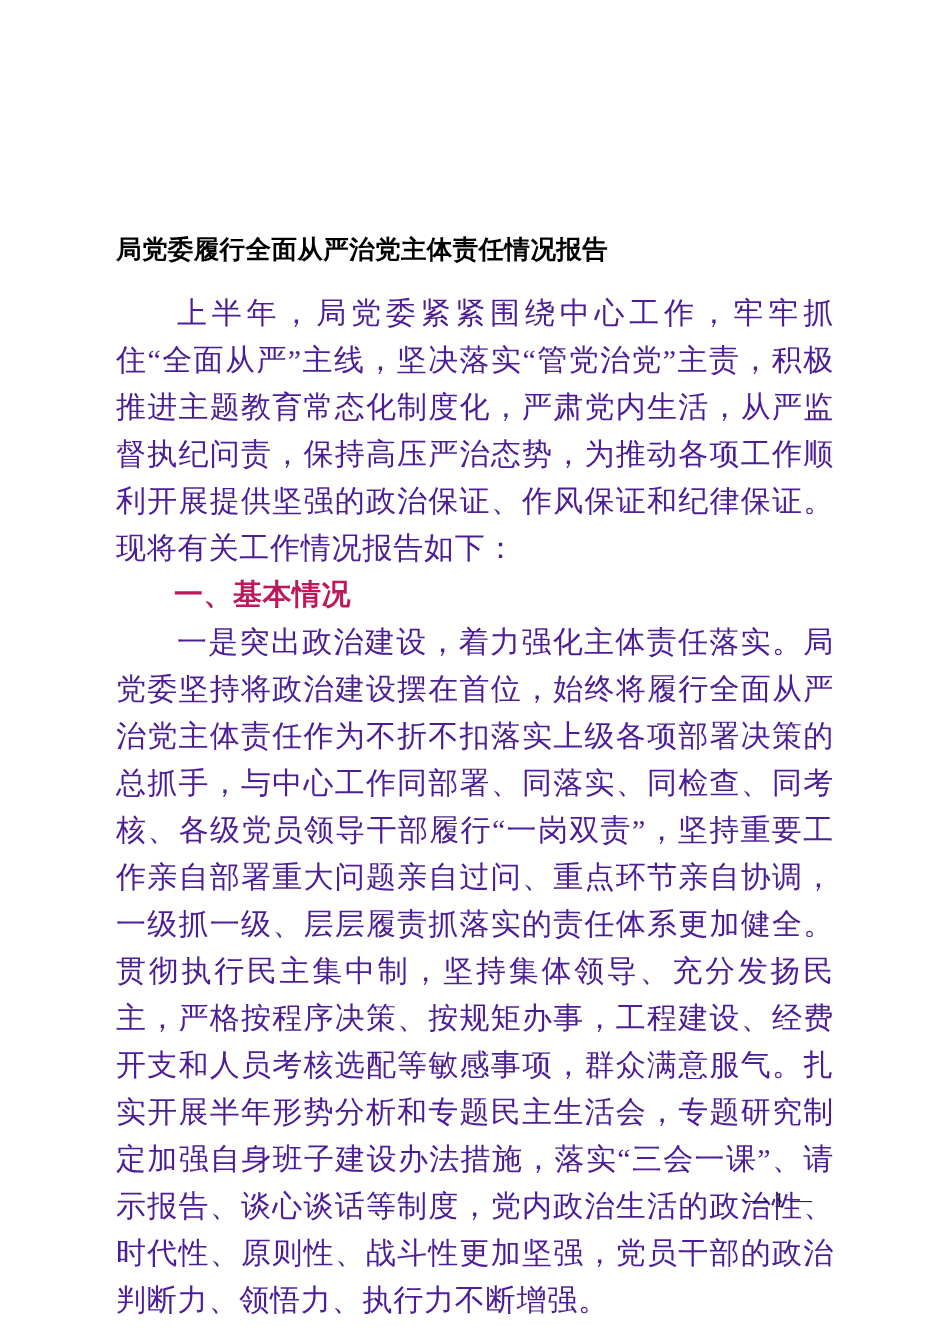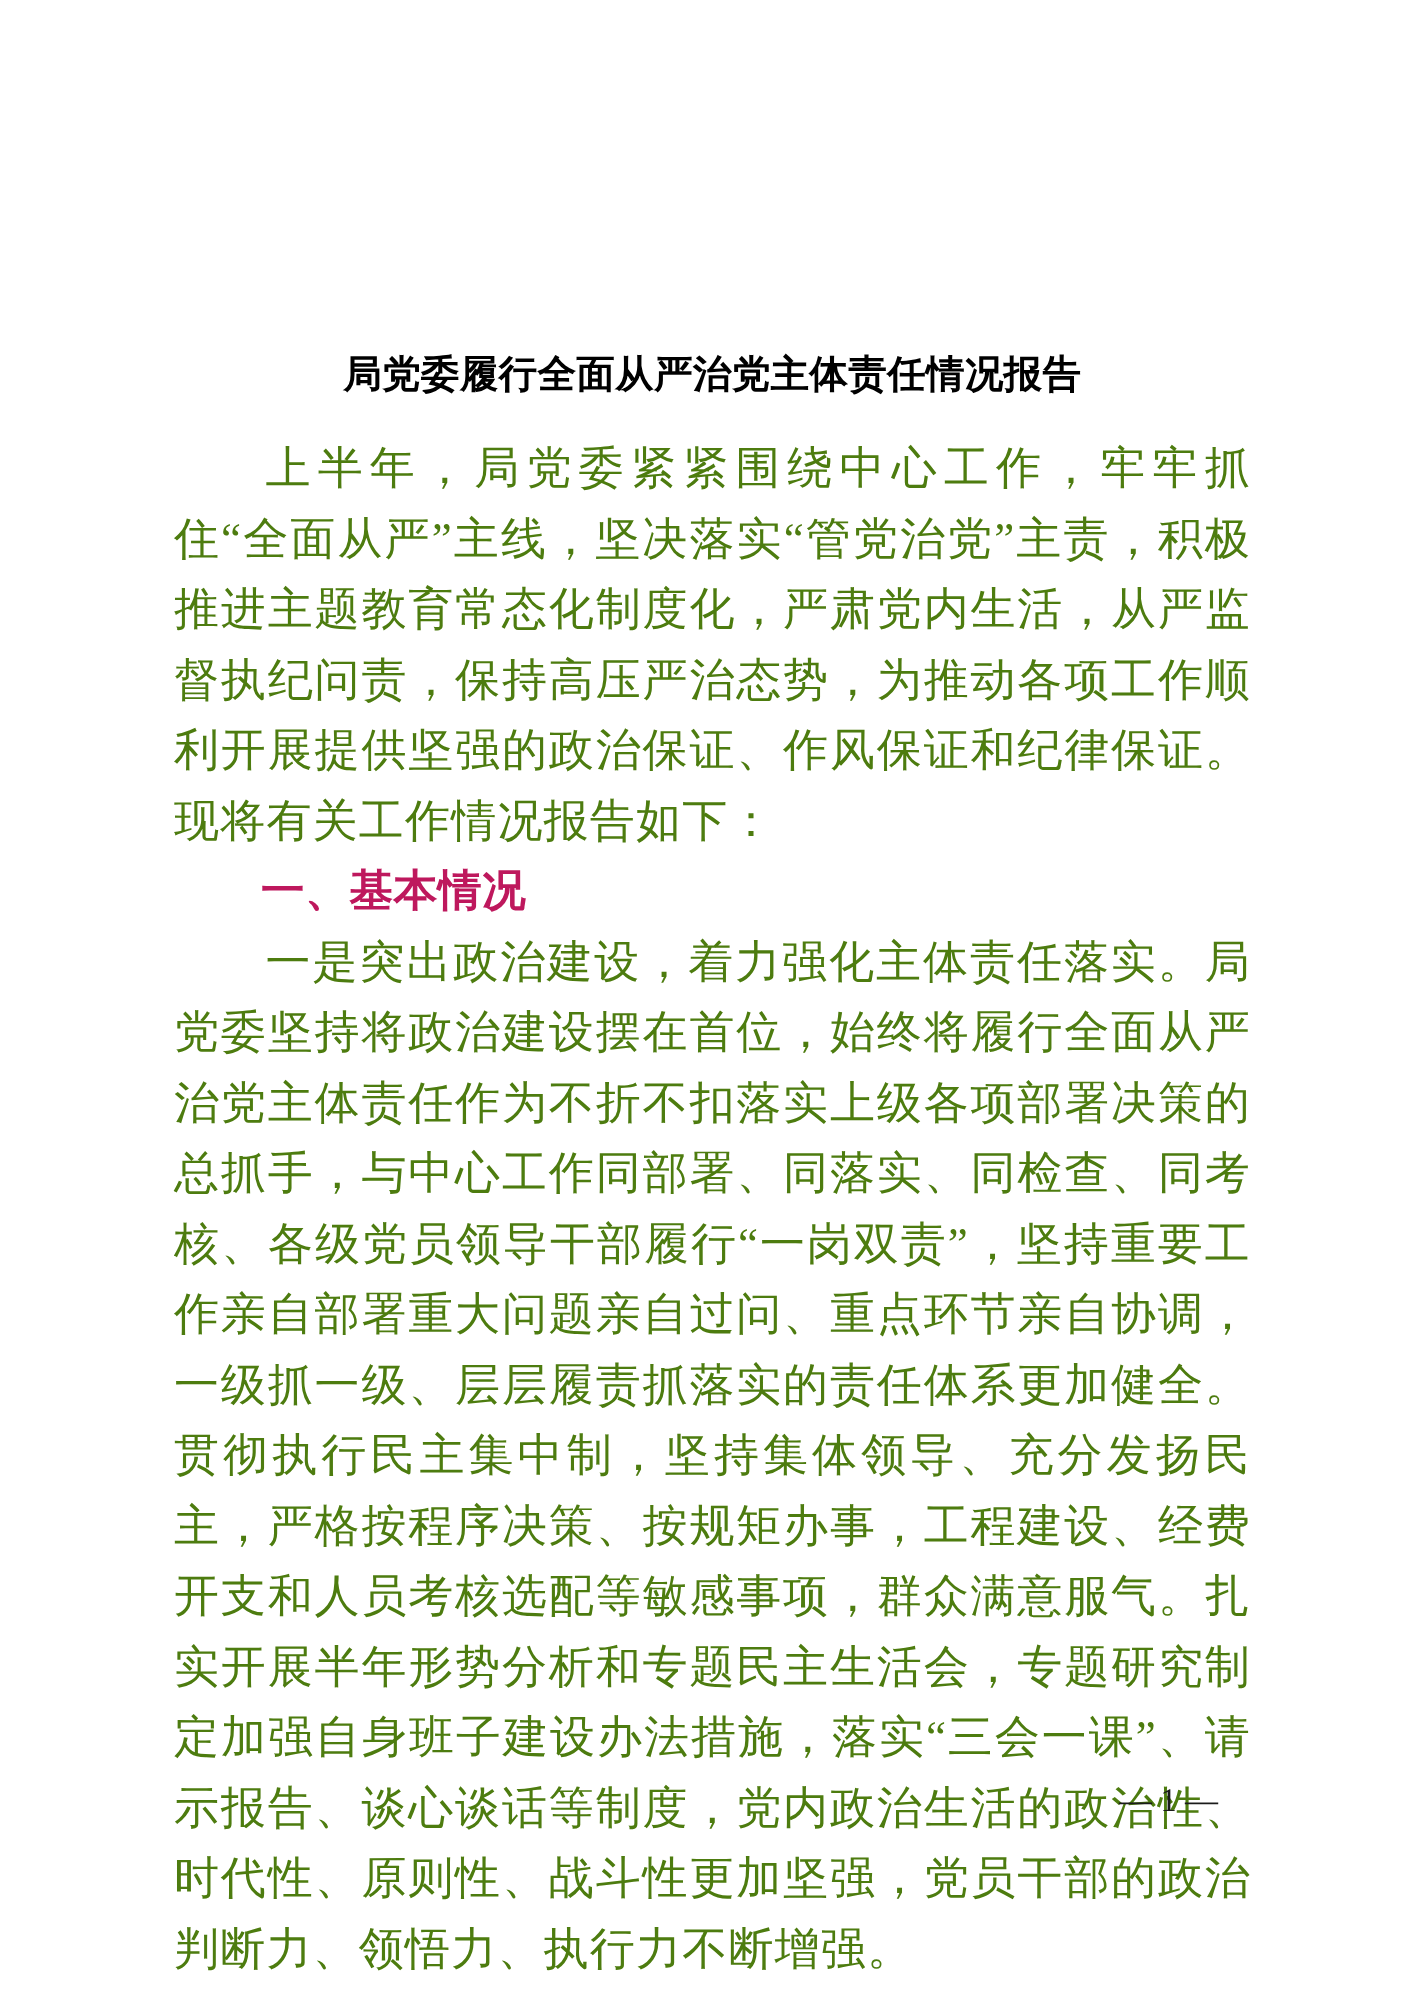--- a/index.html
+++ b/index.html
@@ -26,36 +26,35 @@
     left: 116px;
     top: 228px;
     width: 718px;
   }
 
   .doc-title {
     font-family: "Liberation Serif", "DejaVu Serif", serif;
     font-weight: 700;
     font-size: 25.5px;
     line-height: 44px;
-    text-align: center;
     letter-spacing: 0.4px;
     color: #000000;
     margin: 0 0 17px 0;
     white-space: nowrap;
   }
 
   .body-para {
     font-family: "Liberation Serif", "DejaVu Serif", serif;
     font-size: 30px;
     line-height: 47px;
     text-align: justify;
     text-align-last: left;
     text-justify: inter-character;
     letter-spacing: 0.8px;
-    color: #4d7c0f;
+    color: #4c1d95;
     margin: 0;
     text-indent: 61px;
     word-break: break-all;
   }
 
   .section-heading {
     font-family: "Liberation Sans", "DejaVu Sans", sans-serif;
     font-weight: 700;
     font-size: 29px;
     line-height: 47px;

